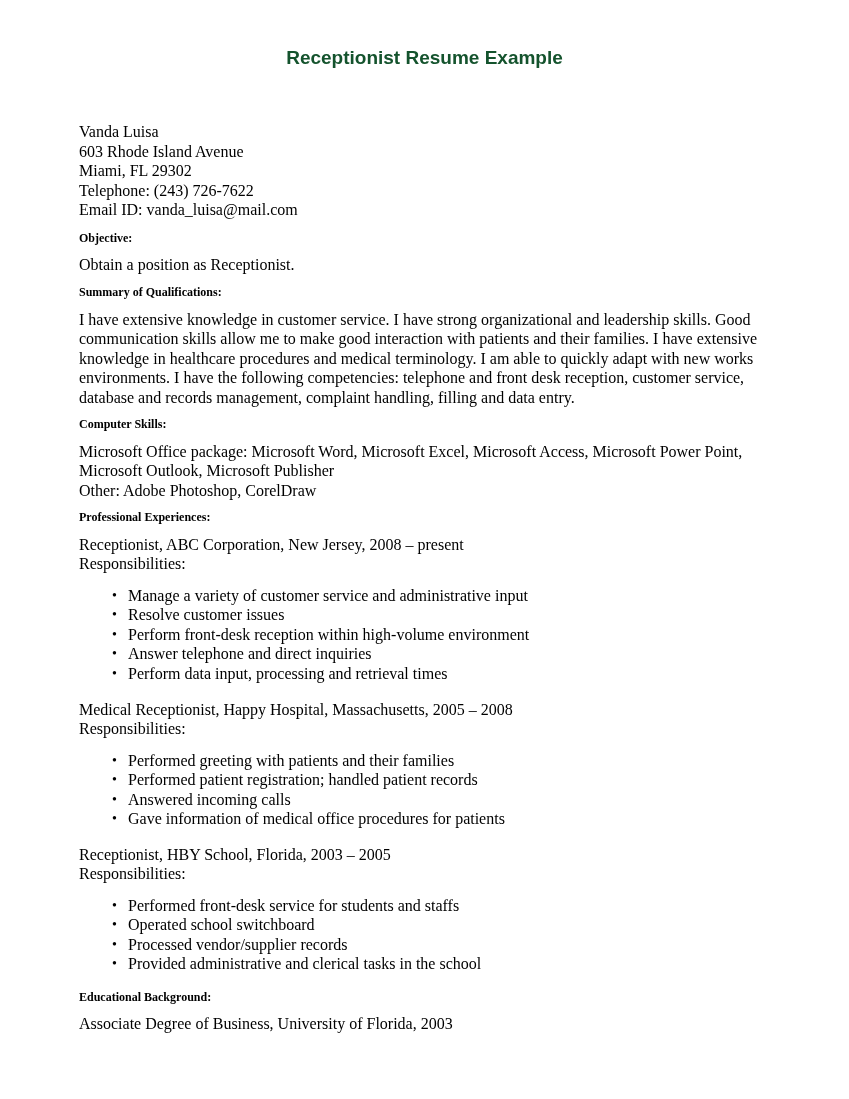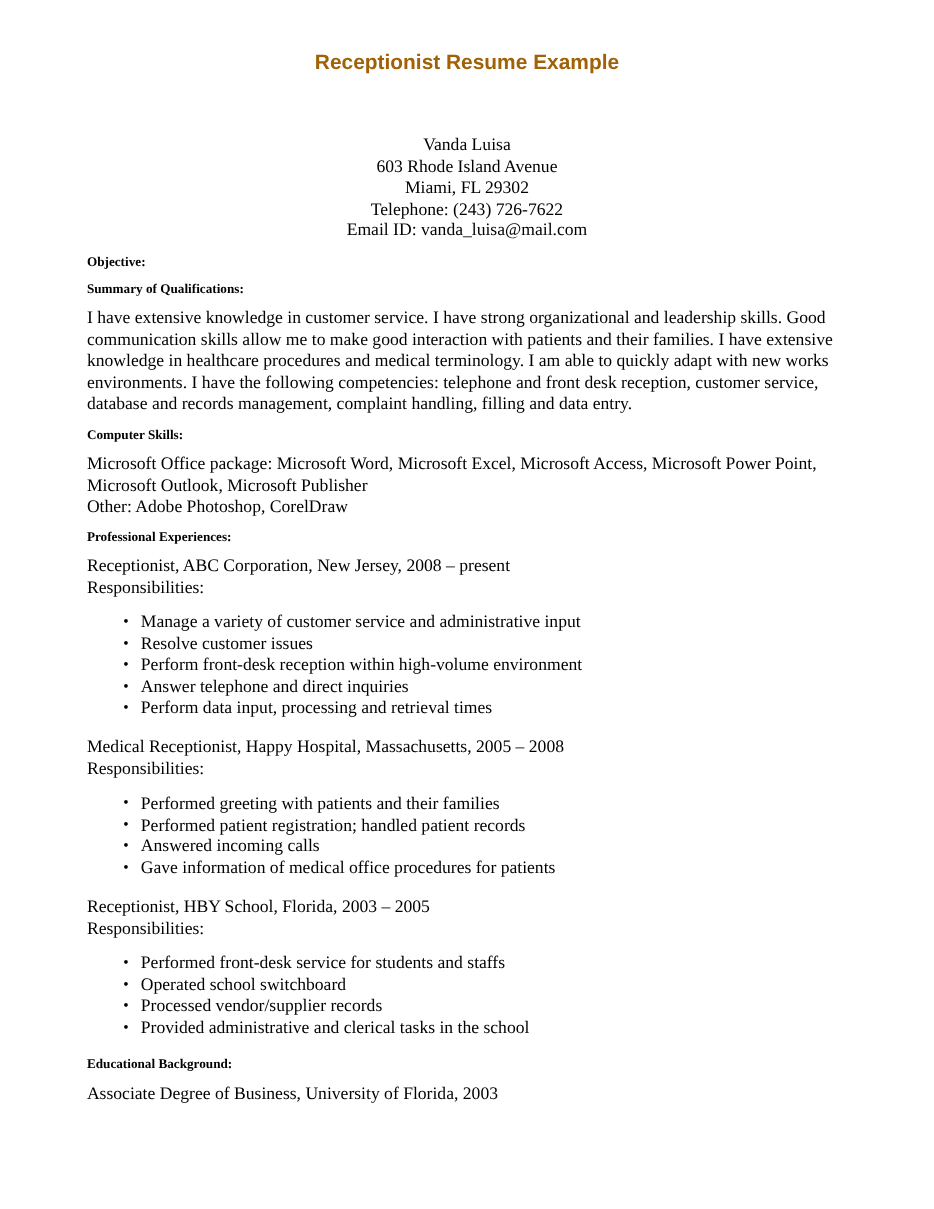--- a/index.html
+++ b/index.html
@@ -14,24 +14,24 @@
     line-height: 1.22;
     color: #000000;
     overflow: hidden;
   }
   .doc-title {
     font-family: "Liberation Sans", sans-serif;
     font-size: 19px;
     font-weight: bold;
     text-align: center;
     margin: 0;
-    color: #a16207;
+    color: #14532d;
   }
   .contact {
-    text-align: center;
+    text-align: left;
     margin: 53px 0 11px 0;
   }
   .contact div { margin: 0; }
   h2.sec {
     font-size: 12px;
     font-weight: bold;
     margin: 10px 0 10px 0;
   }
   p.body-text { margin: 0; }
   .job-head { }
@@ -63,20 +63,21 @@
 
   <div class="contact">
     <div>Vanda Luisa</div>
     <div>603 Rhode Island Avenue</div>
     <div>Miami, FL 29302</div>
     <div>Telephone: (243) 726-7622</div>
     <div>Email ID: vanda_luisa@mail.com</div>
   </div>
 
   <h2 class="sec">Objective:</h2>
+  <p class="body-text">Obtain a position as Receptionist.</p>
 
   <h2 class="sec">Summary of Qualifications:</h2>
   <p class="body-text">I have extensive knowledge in customer service. I have strong organizational and leadership skills. Good communication skills allow me to make good interaction with patients and their families. I have extensive knowledge in healthcare procedures and medical terminology. I am able to quickly adapt with new works environments. I have the following competencies: telephone and front desk reception, customer service, database and records management, complaint handling, filling and data entry.</p>
 
   <h2 class="sec">Computer Skills:</h2>
   <p class="body-text">Microsoft Office package: Microsoft Word, Microsoft Excel, Microsoft Access, Microsoft Power Point, Microsoft Outlook, Microsoft Publisher</p>
   <p class="body-text">Other: Adobe Photoshop, CorelDraw</p>
 
   <h2 class="sec">Professional Experiences:</h2>
 

